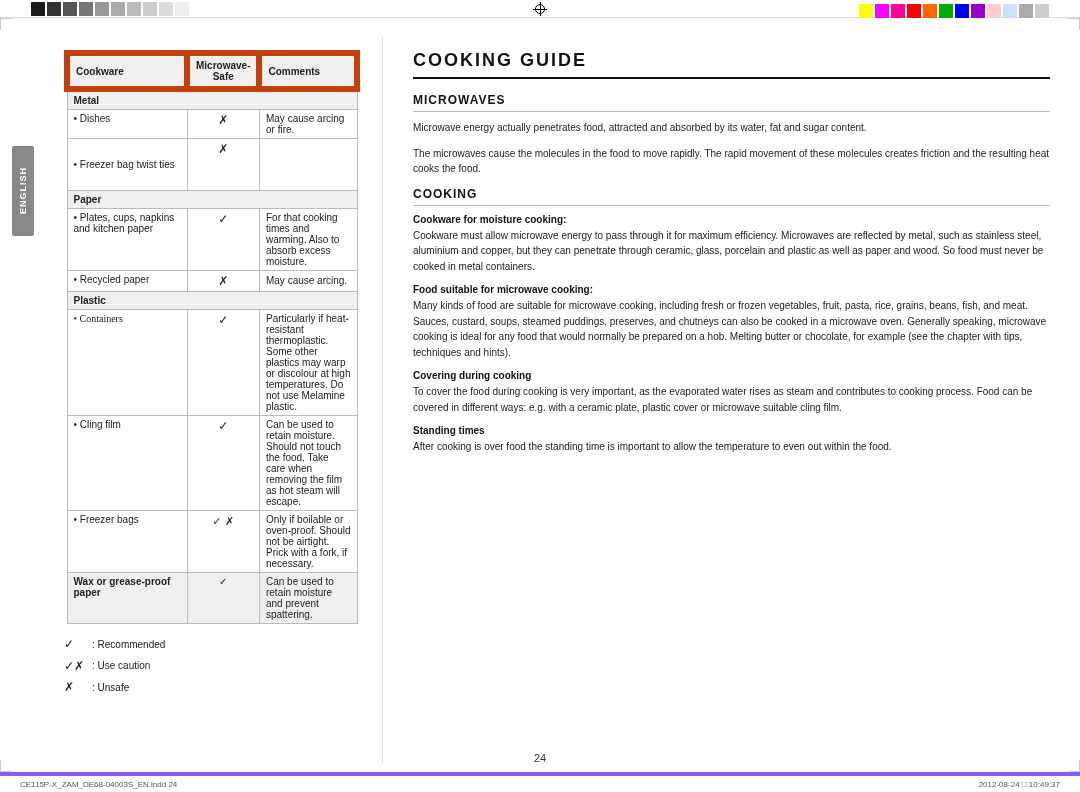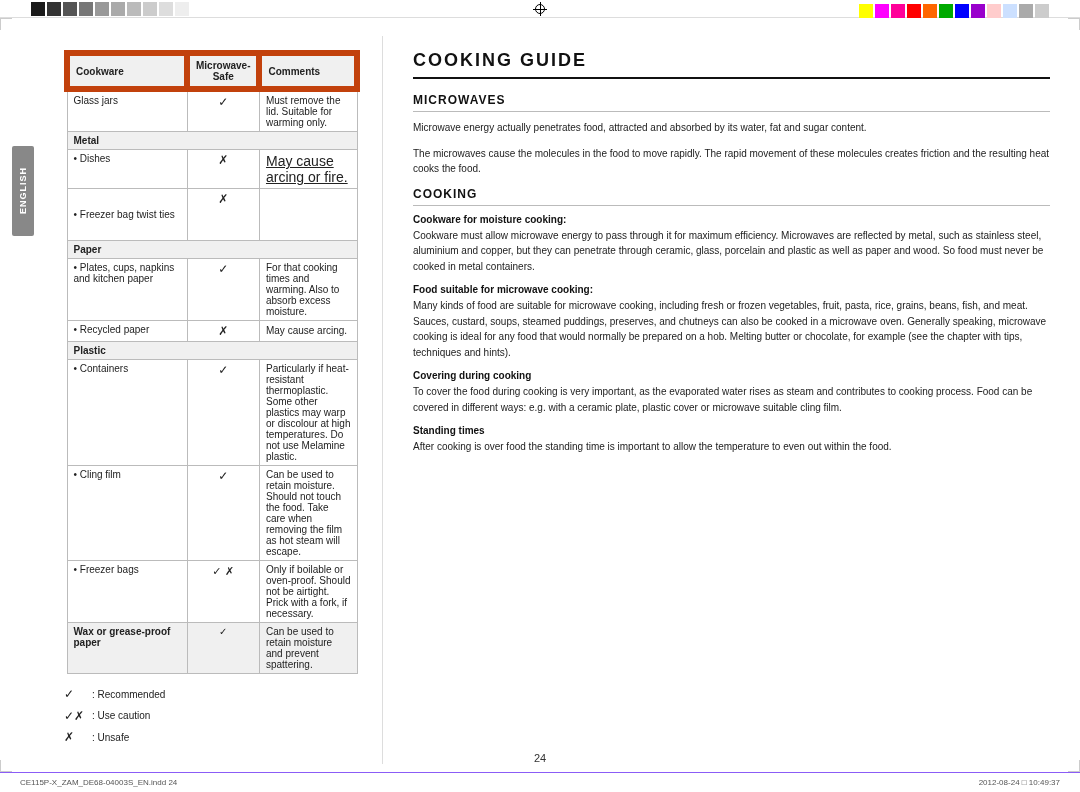--- a/index.html
+++ b/index.html
@@ -69,21 +69,21 @@
       display: flex;
     }
 
     
     .bottom-bar {
       position: absolute;
       bottom: 0;
       left: 0;
       width: 100%;
       height: 20px;
-      border-top: 1px solid #8b5cf6;
+      border-top: 4px solid #8b5cf6;
       display: flex;
       align-items: center;
       justify-content: space-between;
       padding: 0 20px;
       font-size: 8px;
       color: #555;
     }
 
     
     .page-number {
@@ -283,31 +283,26 @@
     <table class="cookware-table">
       <thead>
         <tr>
           <th style="width:120px;">Cookware</th>
           <th style="width:60px; text-align:center;">Microwave-<br>Safe</th>
           <th>Comments</th>
         </tr>
       </thead>
       <tbody id="table-body">
           <tr>
-            <td style="padding:3px 6px; font-size:10px;">Glass jars</td>
-            <td style="text-align:center; font-size:12px;"><span style="font-size:12px;">✓</span></td>
-            <td style="padding:3px 6px; font-size:10px;">Must remove the lid. Suitable for warming only.</td>
-          </tr>
-          <tr>
             <td colspan="3" class="category-header" style="padding:3px 6px; font-weight:bold; background:#f0f0f0;">Metal</td>
           </tr>
           <tr>
             <td style="padding:3px 6px; font-size:10px;">• Dishes</td>
             <td style="text-align:center; font-size:12px;"><span style="font-size:12px;">✗</span></td>
-            <td style="padding:3px 6px; font-size:14px;text-decoration:underline;">May cause arcing or fire.</td>
+            <td style="padding:3px 6px; font-size:10px;">May cause arcing or fire.</td>
           </tr>
           <tr>
             <td style="padding:20px 6px; font-size:10px;">• Freezer bag twist ties</td>
             <td style="text-align:center; font-size:12px;"><span style="font-size:12px;">✗</span></td>
             <td style="padding:3px 6px; font-size:10px;"></td>
           </tr>
           <tr>
             <td colspan="3" class="category-header" style="padding:3px 6px; font-weight:bold; background:#f0f0f0;">Paper</td>
           </tr>
           <tr>
@@ -317,21 +312,21 @@
           </tr>
           <tr>
             <td style="padding:3px 6px; font-size:10px;">• Recycled paper</td>
             <td style="text-align:center; font-size:12px;"><span style="font-size:12px;">✗</span></td>
             <td style="padding:4px 6px; font-size:10px;">May cause arcing.</td>
           </tr>
           <tr>
             <td colspan="3" class="category-header" style="padding:3px 6px; font-weight:bold; background:#f0f0f0;">Plastic</td>
           </tr>
           <tr>
-            <td style="padding:3px 6px; font-size:10px;">• Containers</td>
+            <td style="padding:3px 6px; font-size:10px;font-family:Liberation Serif, serif;">• Containers</td>
             <td style="text-align:center; font-size:12px;"><span style="font-size:12px;">✓</span></td>
             <td style="padding:3px 6px; font-size:10px;">Particularly if heat-resistant thermoplastic. Some other plastics may warp or discolour at high temperatures. Do not use Melamine plastic.</td>
           </tr>
           <tr>
             <td style="padding:3px 6px; font-size:10px;">• Cling film</td>
             <td style="text-align:center; font-size:12px;"><span style="font-size:12px;">✓</span></td>
             <td style="padding:3px 6px; font-size:10px;">Can be used to retain moisture. Should not touch the food. Take care when removing the film as hot steam will escape.</td>
           </tr>
           <tr>
             <td style="padding:3px 6px; font-size:10px;">• Freezer bags</td>

